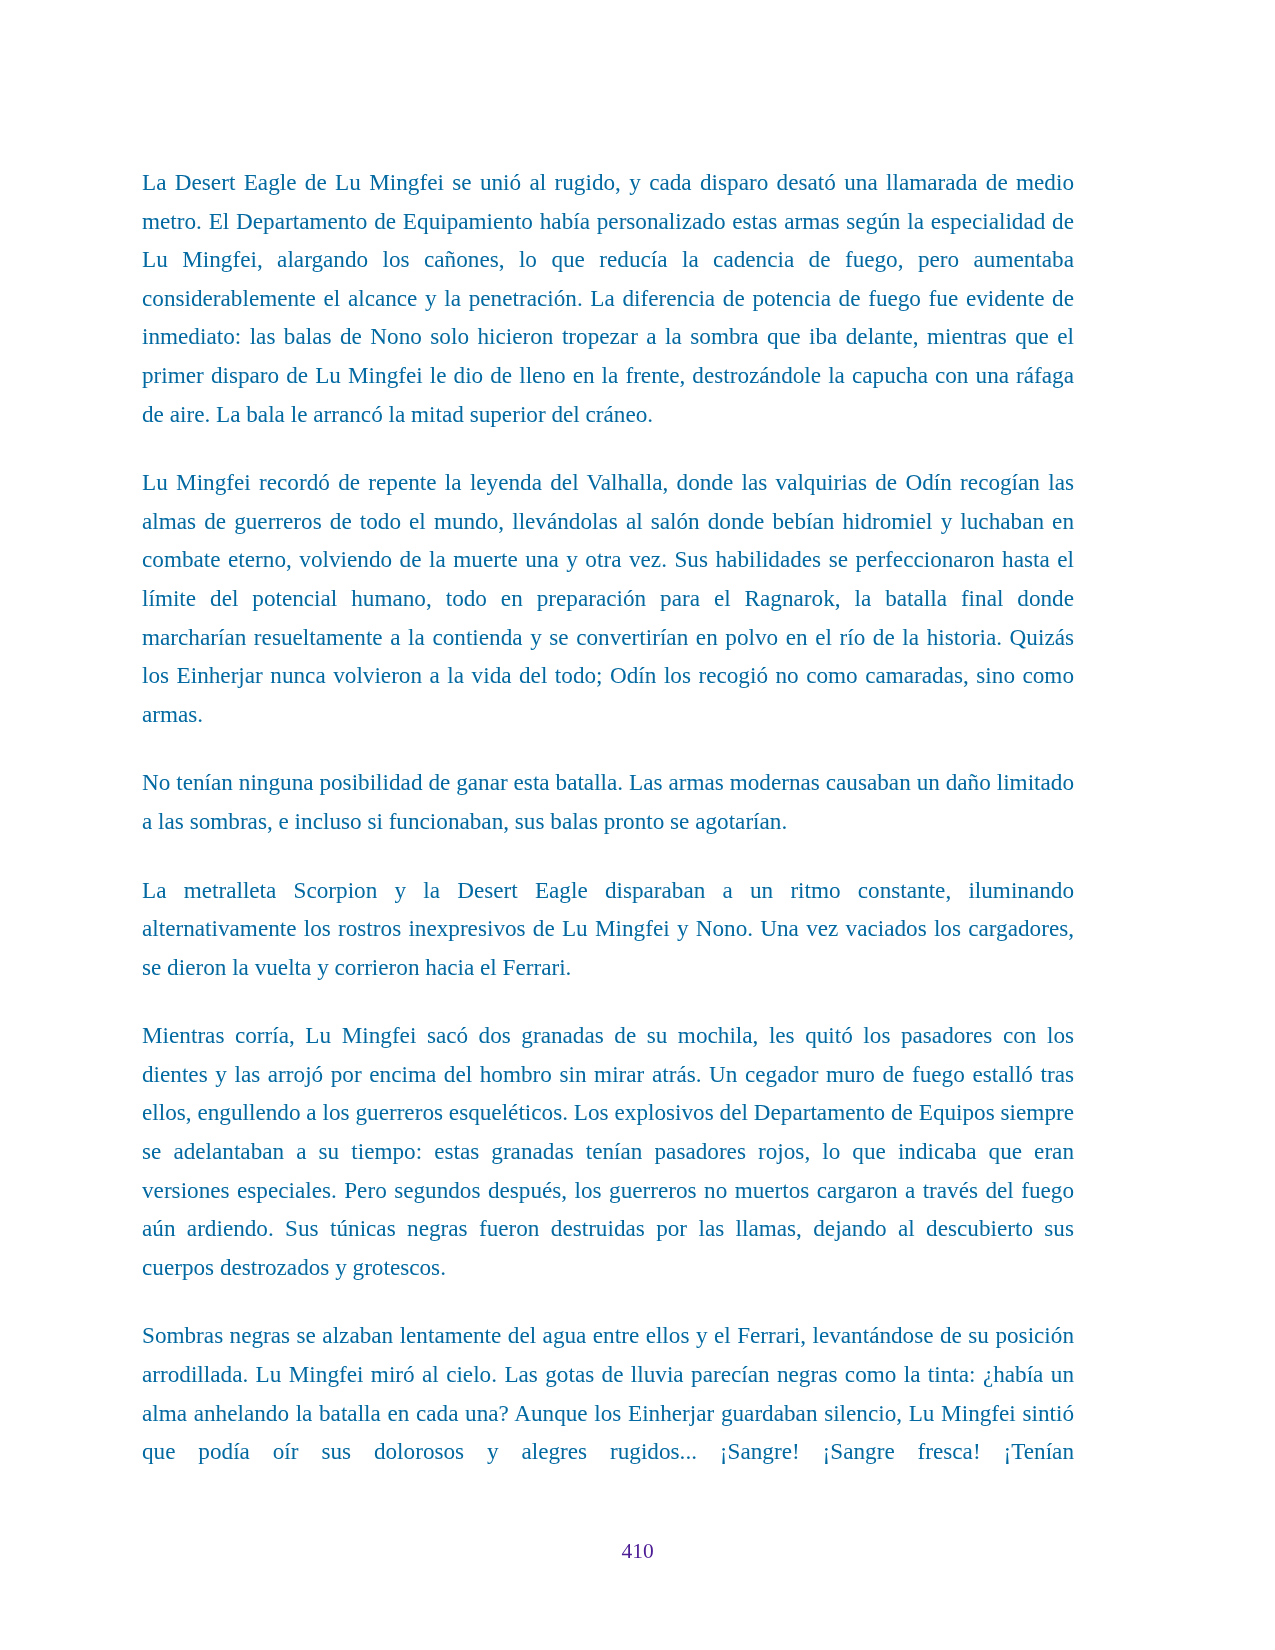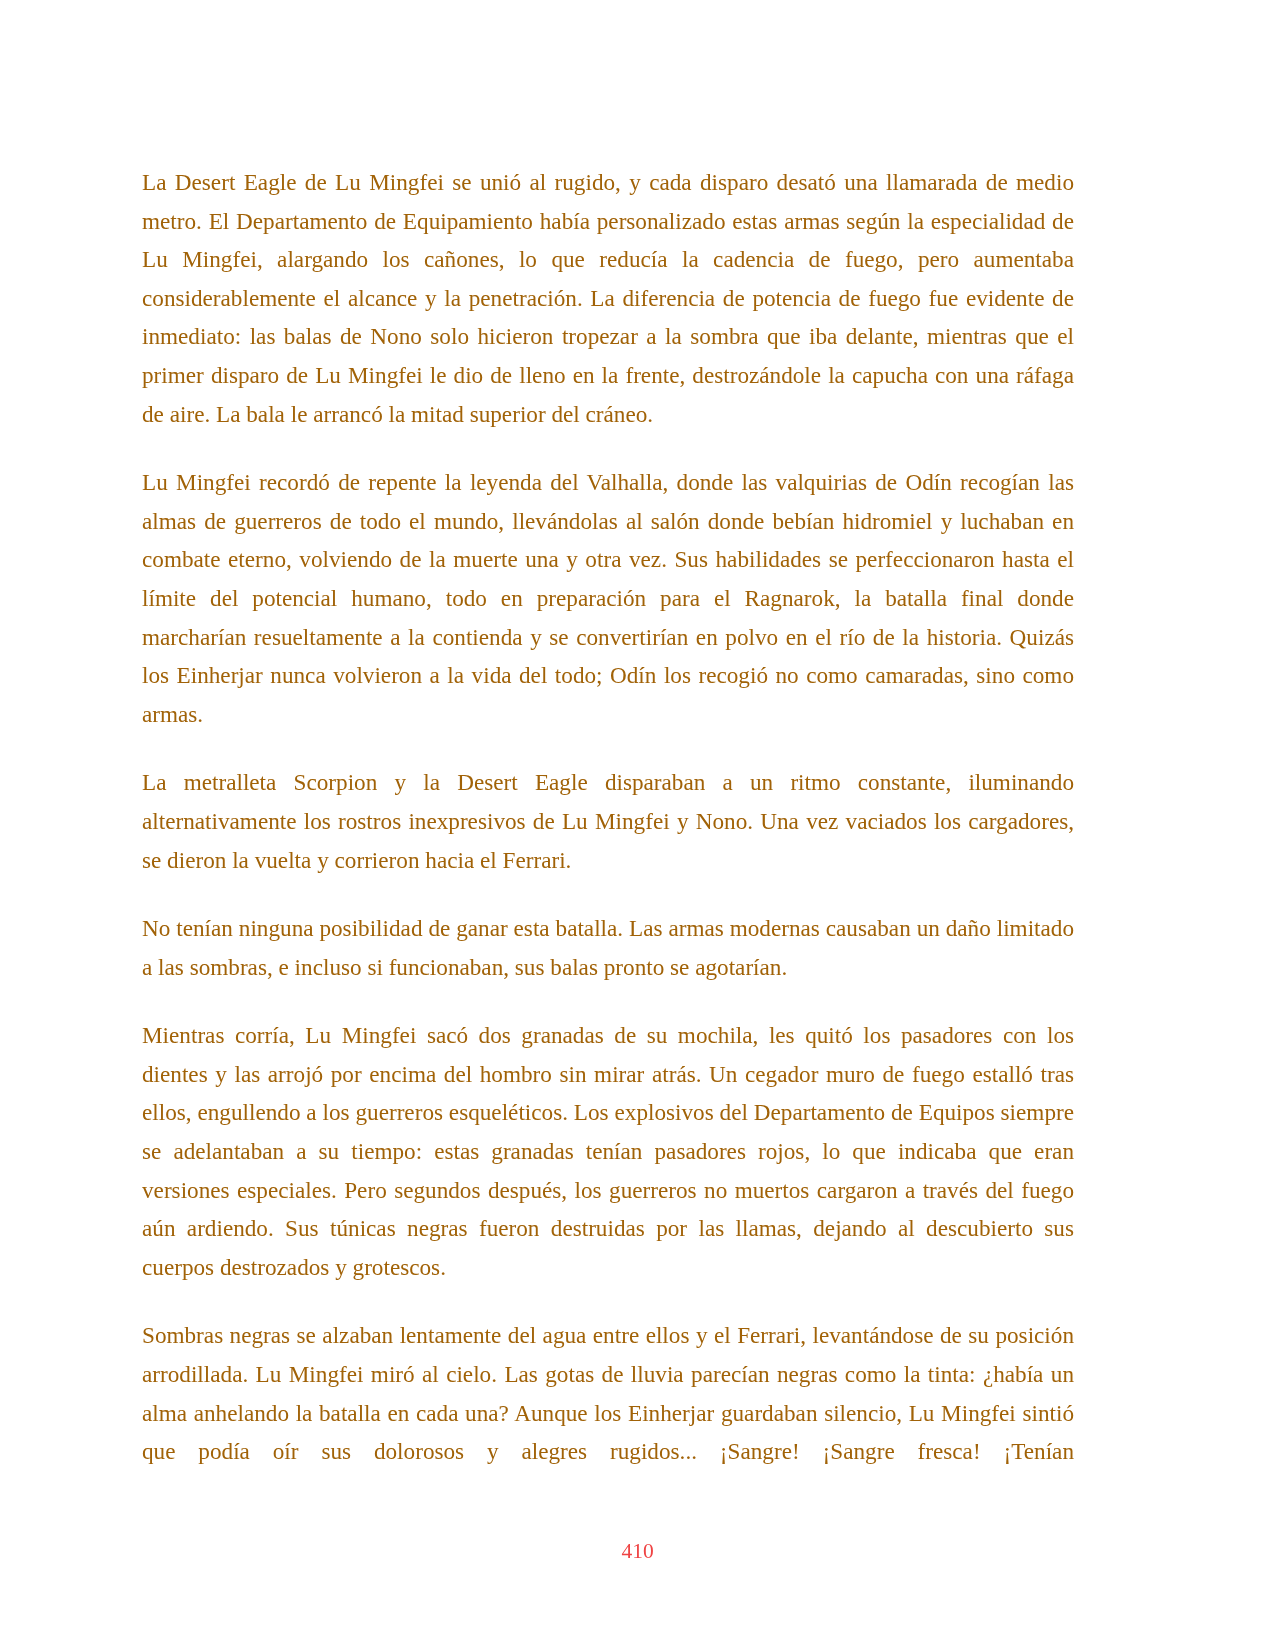--- a/index.html
+++ b/index.html
@@ -28,21 +28,21 @@
     left: 142px;
     top: 163px;
     width: 932px;
   }
   .para {
     margin: 0 0 30px 0;
     font-size: 23.2px;
     line-height: 38.6px;
     text-align: justify;
     text-justify: inter-word;
-    color: #a16207;
+    color: #0369a1;
     hyphens: none;
     -webkit-hyphens: none;
   }
   .para:last-of-type {
     margin-bottom: 16px;
   }
   
   .para.nostretch {
     text-align-last: left;
   }
@@ -50,38 +50,38 @@
     text-align-last: justify;
   }
   .page-number {
     position: absolute;
     left: 0;
     right: 0;
     top: 1538px;
     text-align: center;
     font-size: 21.5px;
     line-height: 26px;
-    color: #ef4444;
+    color: #4c1d95;
   }
 </style>
 </head>
 <body>
 
 <div class="page">
 
   <div class="content">
 
     <p class="para nostretch">La Desert Eagle de Lu Mingfei se unió al rugido, y cada disparo desató una llamarada de medio metro. El Departamento de Equipamiento había personalizado estas armas según la especialidad de Lu Mingfei, alargando los cañones, lo que reducía la cadencia de fuego, pero aumentaba considerablemente el alcance y la penetración. La diferencia de potencia de fuego fue evidente de inmediato: las balas de Nono solo hicieron tropezar a la sombra que iba delante, mientras que el primer disparo de Lu Mingfei le dio de lleno en la frente, destrozándole la capucha con una ráfaga de aire. La bala le arrancó la mitad superior del cráneo.</p>
 
 
     <p class="para nostretch">Lu Mingfei recordó de repente la leyenda del Valhalla, donde las valquirias de Odín recogían las almas de guerreros de todo el mundo, llevándolas al salón donde bebían hidromiel y luchaban en combate eterno, volviendo de la muerte una y otra vez. Sus habilidades se perfeccionaron hasta el límite del potencial humano, todo en preparación para el Ragnarok, la batalla final donde marcharían resueltamente a la contienda y se convertirían en polvo en el río de la historia. Quizás los Einherjar nunca volvieron a la vida del todo; Odín los recogió no como camaradas, sino como armas.</p>
 
+    <p class="para nostretch">No tenían ninguna posibilidad de ganar esta batalla. Las armas modernas causaban un daño limitado a las sombras, e incluso si funcionaban, sus balas pronto se agotarían.</p>
+
     <p class="para nostretch">La metralleta Scorpion y la Desert Eagle disparaban a un ritmo constante, iluminando alternativamente los rostros inexpresivos de Lu Mingfei y Nono. Una vez vaciados los cargadores, se dieron la vuelta y corrieron hacia el Ferrari.</p>
-
-    <p class="para nostretch">No tenían ninguna posibilidad de ganar esta batalla. Las armas modernas causaban un daño limitado a las sombras, e incluso si funcionaban, sus balas pronto se agotarían.</p>
 
     <p class="para nostretch">Mientras corría, Lu Mingfei sacó dos granadas de su mochila, les quitó los pasadores con los dientes y las arrojó por encima del hombro sin mirar atrás. Un cegador muro de fuego estalló tras ellos, engullendo a los guerreros esqueléticos. Los explosivos del Departamento de Equipos siempre se adelantaban a su tiempo: estas granadas tenían pasadores rojos, lo que indicaba que eran versiones especiales. Pero segundos después, los guerreros no muertos cargaron a través del fuego aún ardiendo. Sus túnicas negras fueron destruidas por las llamas, dejando al descubierto sus cuerpos destrozados y grotescos.</p>
 
     <p class="para stretch-last">Sombras negras se alzaban lentamente del agua entre ellos y el Ferrari, levantándose de su posición arrodillada. Lu Mingfei miró al cielo. Las gotas de lluvia parecían negras como la tinta: ¿había un alma anhelando la batalla en cada una? Aunque los Einherjar guardaban silencio, Lu Mingfei sintió que podía oír sus dolorosos y alegres rugidos... ¡Sangre! ¡Sangre fresca! ¡Tenían</p>
 
   </div>
 
   <div class="page-number">410</div>
 
 </div>

